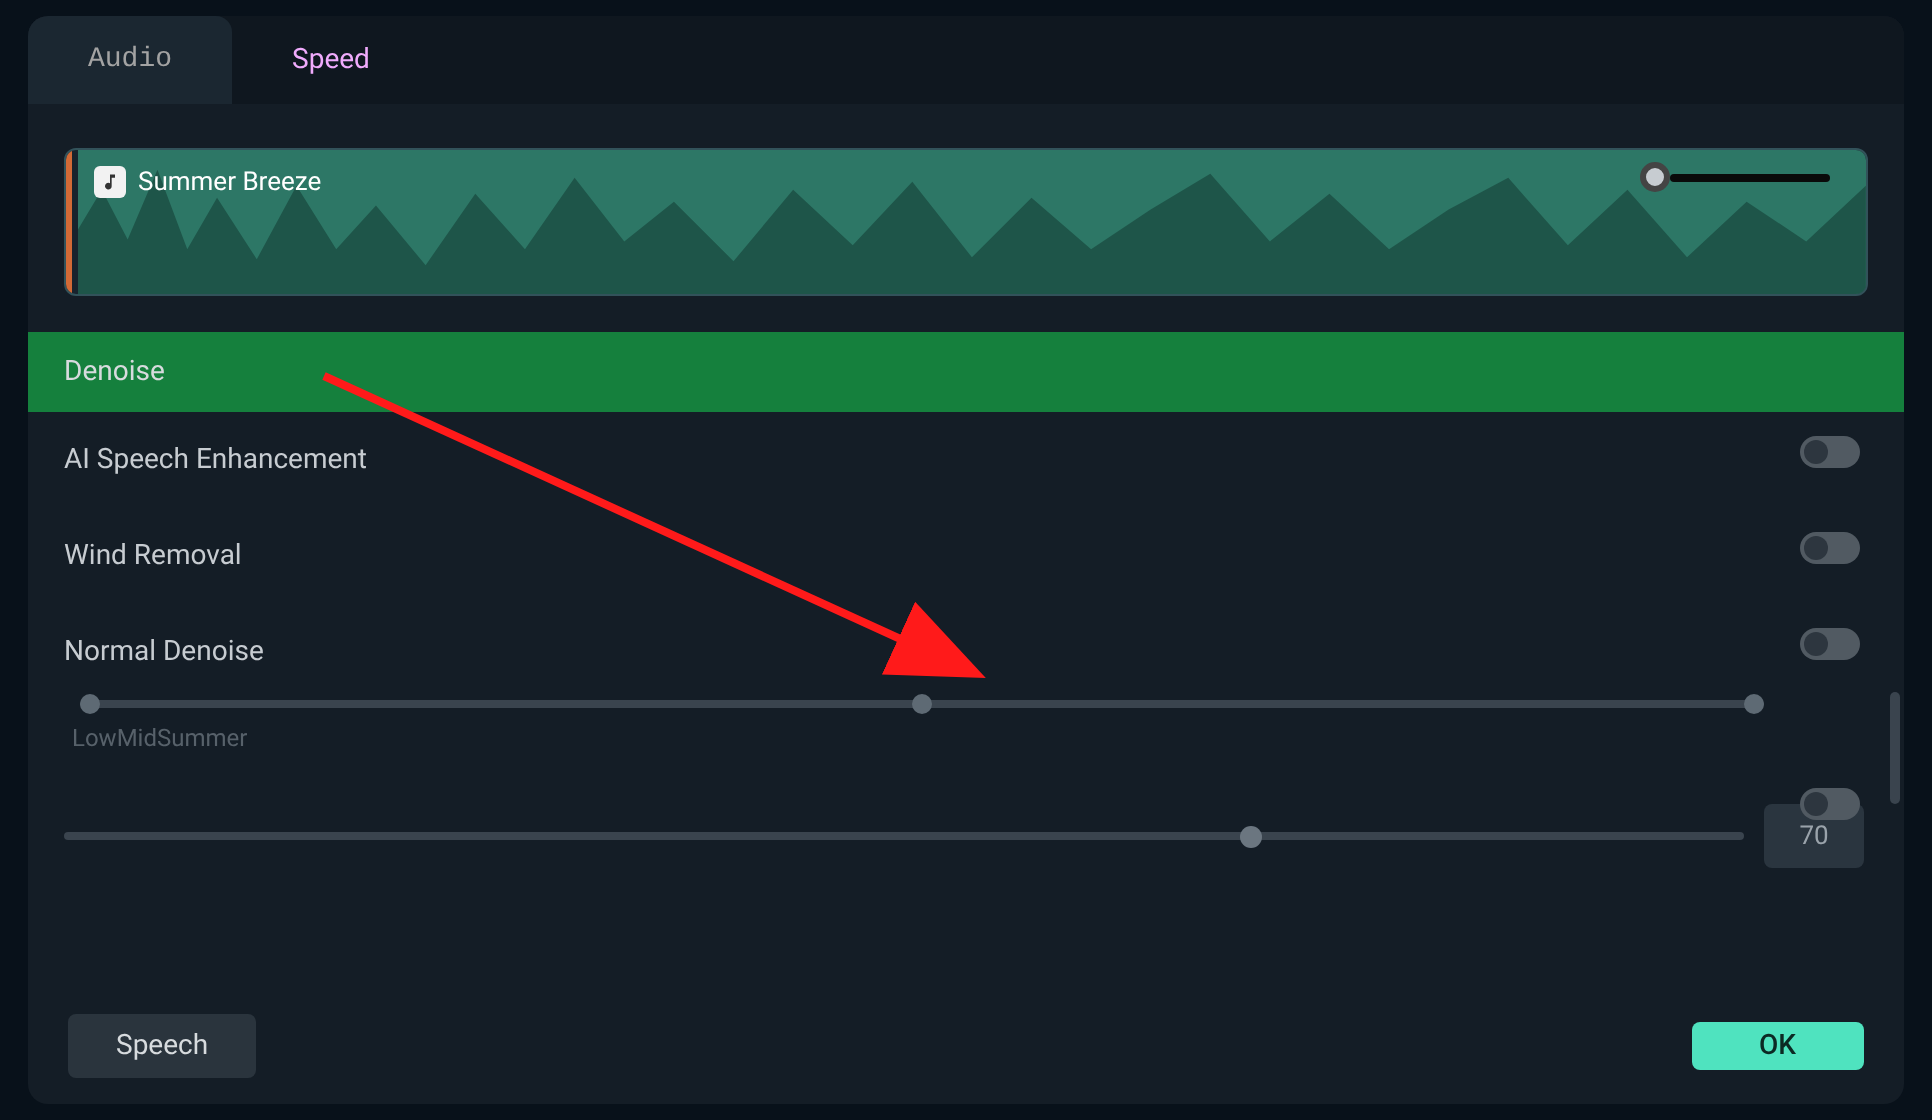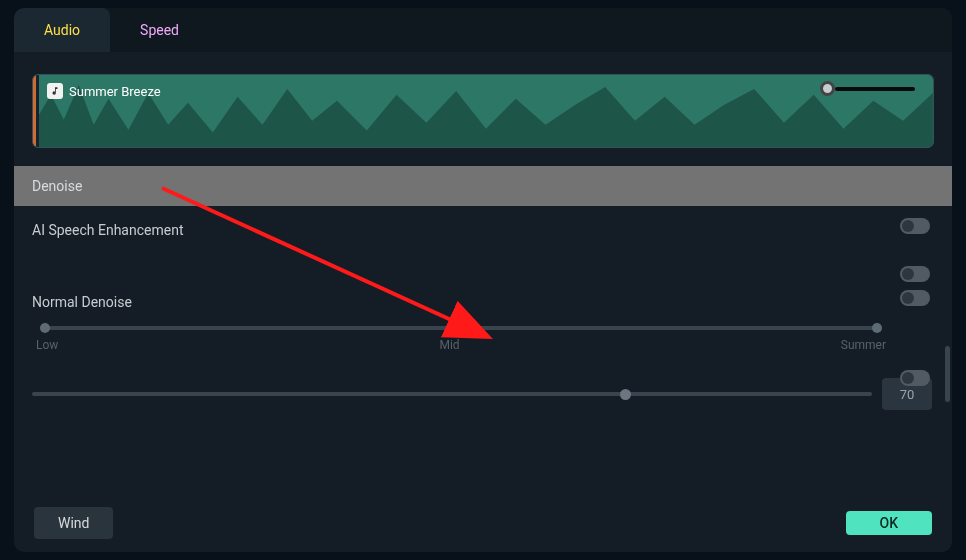--- a/index.html
+++ b/index.html
@@ -1,47 +1,47 @@
 <!DOCTYPE html>
 <html><head>
 <meta charset="utf-8">
 <style>
   * { box-sizing: border-box; margin: 0; padding: 0; font-family: -apple-system, BlinkMacSystemFont, "Segoe UI", Roboto, Arial, sans-serif; }
   body { background: #08111a; width: 966px; height: 560px; overflow: hidden; color: #c7ccd1; }
   .panel { position: absolute; left: 14px; top: 8px; width: 938px; height: 544px; background: #141d26; border-radius: 10px; overflow: hidden; }
   
   .tabs { display: flex; height: 44px; background: #0f171f; }
   .tab { padding: 0 30px; display: flex; align-items: center; font-size: 14px; cursor: pointer; color: #f0abfc; border-top-left-radius: 8px; border-top-right-radius: 8px; }
-  .tab.active { background: #1b2731; color: #fde047; }
+  .tab.active { background: #1b2731; color: #a3a3a3; font-family: Liberation Mono, monospace; }
   
   .track-wrap { position: relative; margin: 22px 18px 4px 18px; height: 74px; border-radius: 6px; background: #18232d; border: 1px solid #32525a; overflow: hidden; }
   .track-orange { position: absolute; left: 0; top: 0; width: 3px; height: 100%; background: #d26a36; }
   .track-inner { position: absolute; left: 6px; top: 0; right: 0; bottom: 0; background: #2d7766; }
   .track-title { position: absolute; left: 14px; top: 8px; display: flex; align-items: center; gap: 6px; font-size: 13px; color: #fff; z-index: 3; }
   .track-title .ic { width: 16px; height: 16px; background: #f2f2f2; border-radius: 3px; display:flex; align-items:center; justify-content:center; }
   .ic svg { width: 10px; height: 10px; }
   .wave { position: absolute; left: 6px; right: 0; bottom: 0; top: 0; z-index: 2; }
   .playhead { position: absolute; top: 6px; right: 18px; z-index: 4; display: flex; align-items: center; }
   .playhead-knob { width: 15px; height: 15px; border-radius: 50%; background: #c7ccd1; border: 3px solid #444; }
   .playhead-line { width: 80px; height: 4px; background: #0a0a0a; border-radius: 2px; }
   
   .sections { position: relative; margin-top: 18px; height: 310px; overflow: hidden; }
-  .sec-header { background: #737373; height: 40px; display: flex; align-items: center; padding: 0 18px; font-size: 14px; color: #d7dbde; }
+  .sec-header { background: #15803d; height: 40px; display: flex; align-items: center; padding: 0 18px; font-size: 14px; color: #d7dbde; }
   .sec-item { position: relative; padding: 12px 62px 12px 18px; font-size: 14px; }
   .sec-label { height: 24px; display:flex; align-items:center; }
   .toggle { position: absolute; right: 22px; top: 12px; width: 30px; height: 16px; background: #515a62; border-radius: 10px; cursor: pointer; }
   .toggle::after { content: ""; position: absolute; width: 12px; height: 12px; background: #2d363f; border-radius: 50%; top: 2px; left: 2px; }
   
   .dn-track { position: relative; margin: 6px 0 2px 0; height: 16px; }
   .dn-line { position: absolute; left: 8px; right: 8px; top: 6px; height: 4px; background: #3a444e; border-radius: 2px; }
   .dn-dot { position: absolute; top: 3px; width: 10px; height: 10px; background: #5e6a74; border-radius: 50%; }
   .dn-dot.low { left: 8px; }
   .dn-dot.mid { left: calc(50% - 5px); }
   .dn-dot.strong { right: 8px; }
-  .dn-labels { display:flex; justify-content: space-between; padding: 0 4px; font-size: 12px; color: #57616a; }
+  .dn-labels { display:flex; justify-content: flex-start; padding: 0 4px; font-size: 12px; color: #57616a; }
   
   .dr-wrap { display:flex; align-items:center; gap: 10px; padding: 4px 20px 0 18px; }
   .dr-track { position: relative; flex: 1; height: 16px; }
   .dr-line { position: absolute; left: 0; right: 0; top: 6px; height: 4px; background: #3a444e; border-radius: 2px; }
   .dr-knob { position: absolute; top: 3px; width: 11px; height: 11px; background: #6b7680; border-radius: 50%; }
   .dr-val { width: 50px; height: 32px; background: #2a353f; display:flex; align-items:center; justify-content:center; border-radius: 4px; font-size: 13px; color: #9aa3ab; }
   
   .scroll-hint { position: absolute; right: 2px; top: 180px; width: 5px; height: 56px; background: #3a444e; border-radius: 3px; }
   
   .footer { position: absolute; left: 0; right: 0; bottom: 0; height: 58px; display:flex; align-items:center; justify-content: space-between; padding: 0 20px; }
@@ -82,20 +82,21 @@
 
   <div class="sections">
     <div class="sec-header">Denoise</div>
 
     <div class="sec-item">
       <div class="sec-label">AI Speech Enhancement</div>
       <div class="toggle"></div>
     </div>
 
     <div class="sec-item">
+      <div class="sec-label">Wind Removal</div>
       <div class="toggle"></div>
     </div>
 
     <div class="sec-item" style="padding-bottom:6px;">
       <div class="sec-label">Normal Denoise</div>
       <div class="toggle"></div>
       <div class="dn-track">
         <div class="dn-line"></div>
         <div class="dn-dot low"></div>
         <div class="dn-dot mid"></div>
@@ -116,21 +117,21 @@
         <div class="dr-line"></div>
         <div class="dr-knob" style="left:70%;"></div>
       </div>
       <div class="dr-val">70</div>
     </div>
 
     <div class="scroll-hint"></div>
   </div>
 
   <div class="footer">
-    <button class="btn-reset">Wind</button>
+    <button class="btn-reset">Speech</button>
     <button class="btn-ok">OK</button>
   </div>
 
   <svg class="arrow-svg" width="938" height="544">
     <defs>
       <marker id="ah" markerWidth="12" markerHeight="12" refX="9" refY="5" orient="auto">
         <polygon points="0,0 12,5 0,10" fill="#ff1a1a"></polygon>
       </marker>
     </defs>
     <line x1="148" y1="180" x2="468" y2="326" stroke="#ff1a1a" stroke-width="4" marker-end="url(#ah)"></line>

